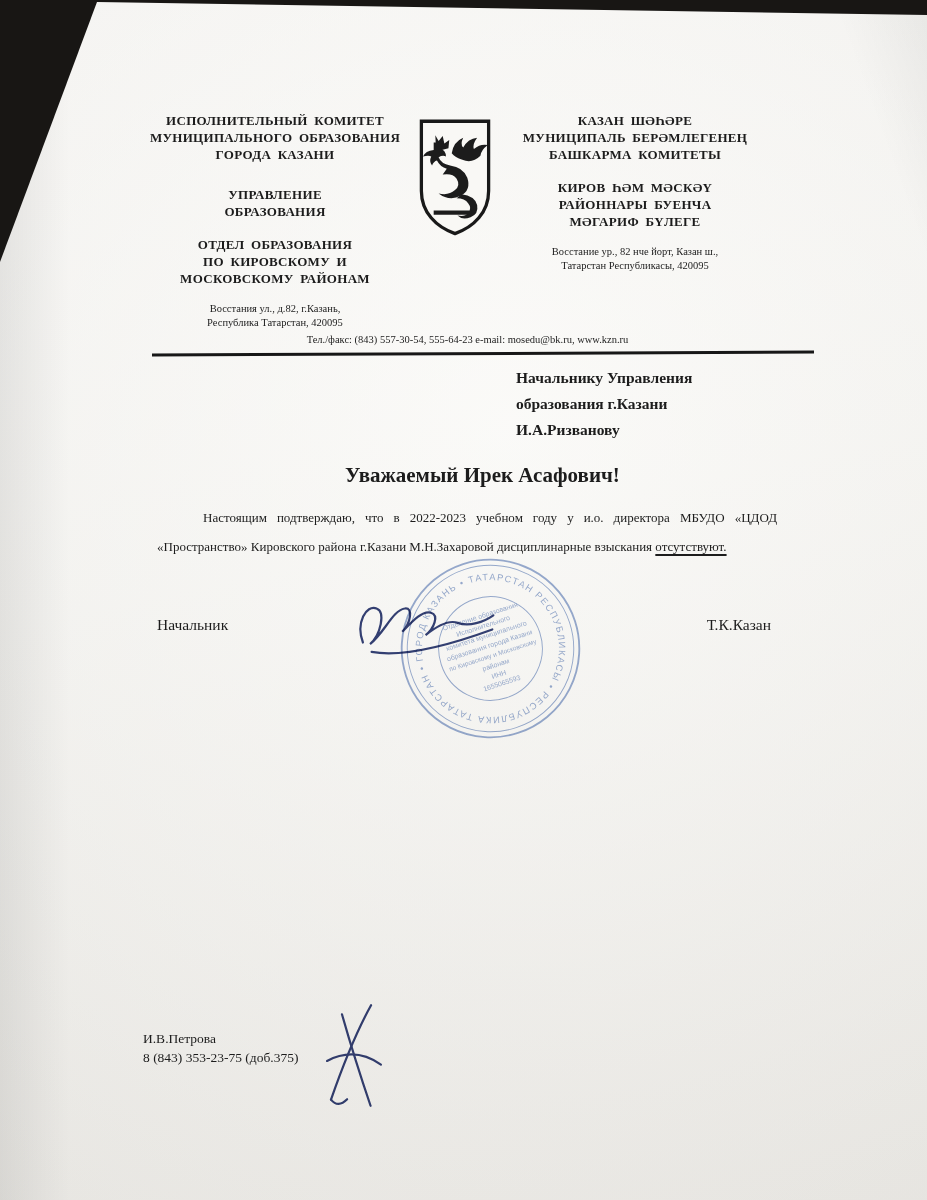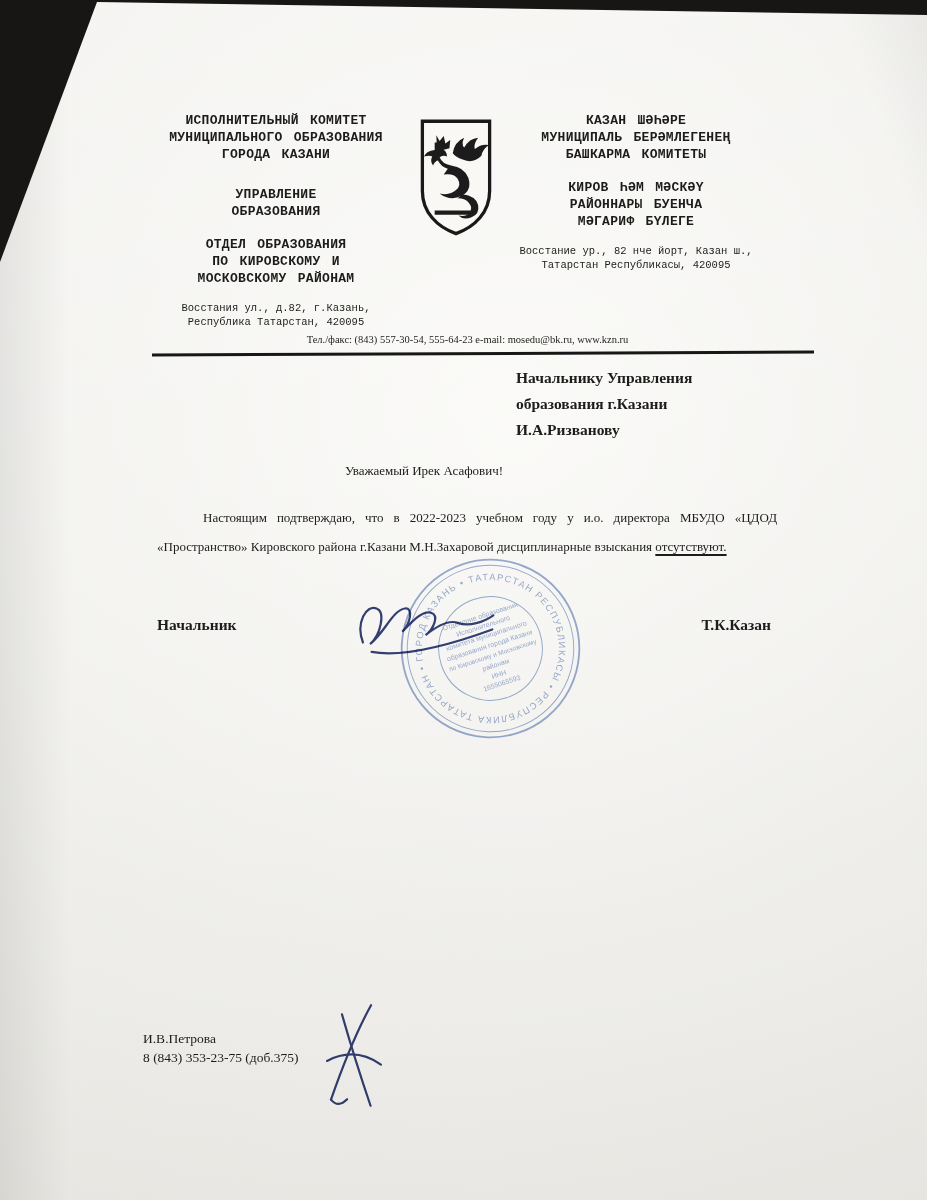--- a/index.html
+++ b/index.html
@@ -17,36 +17,36 @@
     clip-path:polygon(97px 2px, 927px 15px, 927px 1200px, 0px 1200px, 0px 262px);
   }
   .paper::before {
     content:""; position:absolute; inset:0; pointer-events:none;
     background:
       linear-gradient(90deg, rgba(0,0,0,.07), rgba(0,0,0,0) 70px),
       linear-gradient(250deg, rgba(0,0,0,.05), rgba(0,0,0,0) 90px),
       radial-gradient(130% 95% at 55% 35%, rgba(255,255,255,.45), rgba(0,0,0,.05));
   }
   
-  .hdr { position:absolute; top:112px; left:142px; width:670px; display:flex; justify-content:flex-start;font-family:Liberation Mono, monospace; }
+  .hdr { position:absolute; top:112px; left:120px; width:670px; display:flex; justify-content:center; }
   .hcol { width:268px; text-align:center; }
   .hline { font-weight:bold; font-size:13px; line-height:17px; letter-spacing:.3px; word-spacing:3px; }
   .blk  { margin-top:23px; }
   .blk2 { margin-top:16px; }
   .addr { margin-top:15px; font-size:10.5px; line-height:13.5px; font-weight:normal; }
   .addr div { font-weight:normal; }
   .crest-wrap { width:92px; padding-top:3px; display:flex; justify-content:center; }
   .contact { position:absolute; top:334px; left:135px; width:665px; text-align:center; font-size:10.5px; }
   .rule { position:absolute; top:352px; left:152px; width:662px; height:3px; background:#171717; transform:rotate(-.25deg); }
   
   .recipient { position:absolute; top:365px; left:516px; font-weight:bold; font-size:15.5px; line-height:26px; }
-  .salutation { position:absolute; top:463px; left:345px; font-weight:normal; font-size:13px; }
+  .salutation { position:absolute; top:463px; left:345px; font-weight:bold; font-size:21px; }
   .bodytext { position:absolute; top:503px; left:157px; width:620px; font-size:13px; line-height:29px; text-align:justify; text-indent:46px; }
   .u { text-decoration:underline; text-underline-offset:3px; text-decoration-thickness:1.5px; }
-  .signrow { position:absolute; top:616px; left:157px; width:614px; display:flex; justify-content:space-between; font-weight:bold; font-size:15.5px; }
+  .signrow { position:absolute; top:616px; left:157px; width:614px; display:flex; justify-content:space-between; font-weight:normal; font-size:15.5px; }
   .footer { position:absolute; top:1029px; left:143px; font-size:13.5px; line-height:19px; }
   
   .stamp { position:absolute; top:556px; left:398px; width:185px; height:185px; transform:rotate(-18deg); opacity:.58; mix-blend-mode:multiply; }
   .stamp text { font-family:"Liberation Sans","DejaVu Sans",sans-serif; }
   .sig1 { position:absolute; top:592px; left:352px; width:150px; height:70px; transform:rotate(-4deg); mix-blend-mode:multiply; opacity:.92; }
   .sig2 { position:absolute; top:998px; left:314px; width:85px; height:110px; transform:rotate(6deg); mix-blend-mode:multiply; opacity:.92; }
 </style>
 </head>
 <body>
 

